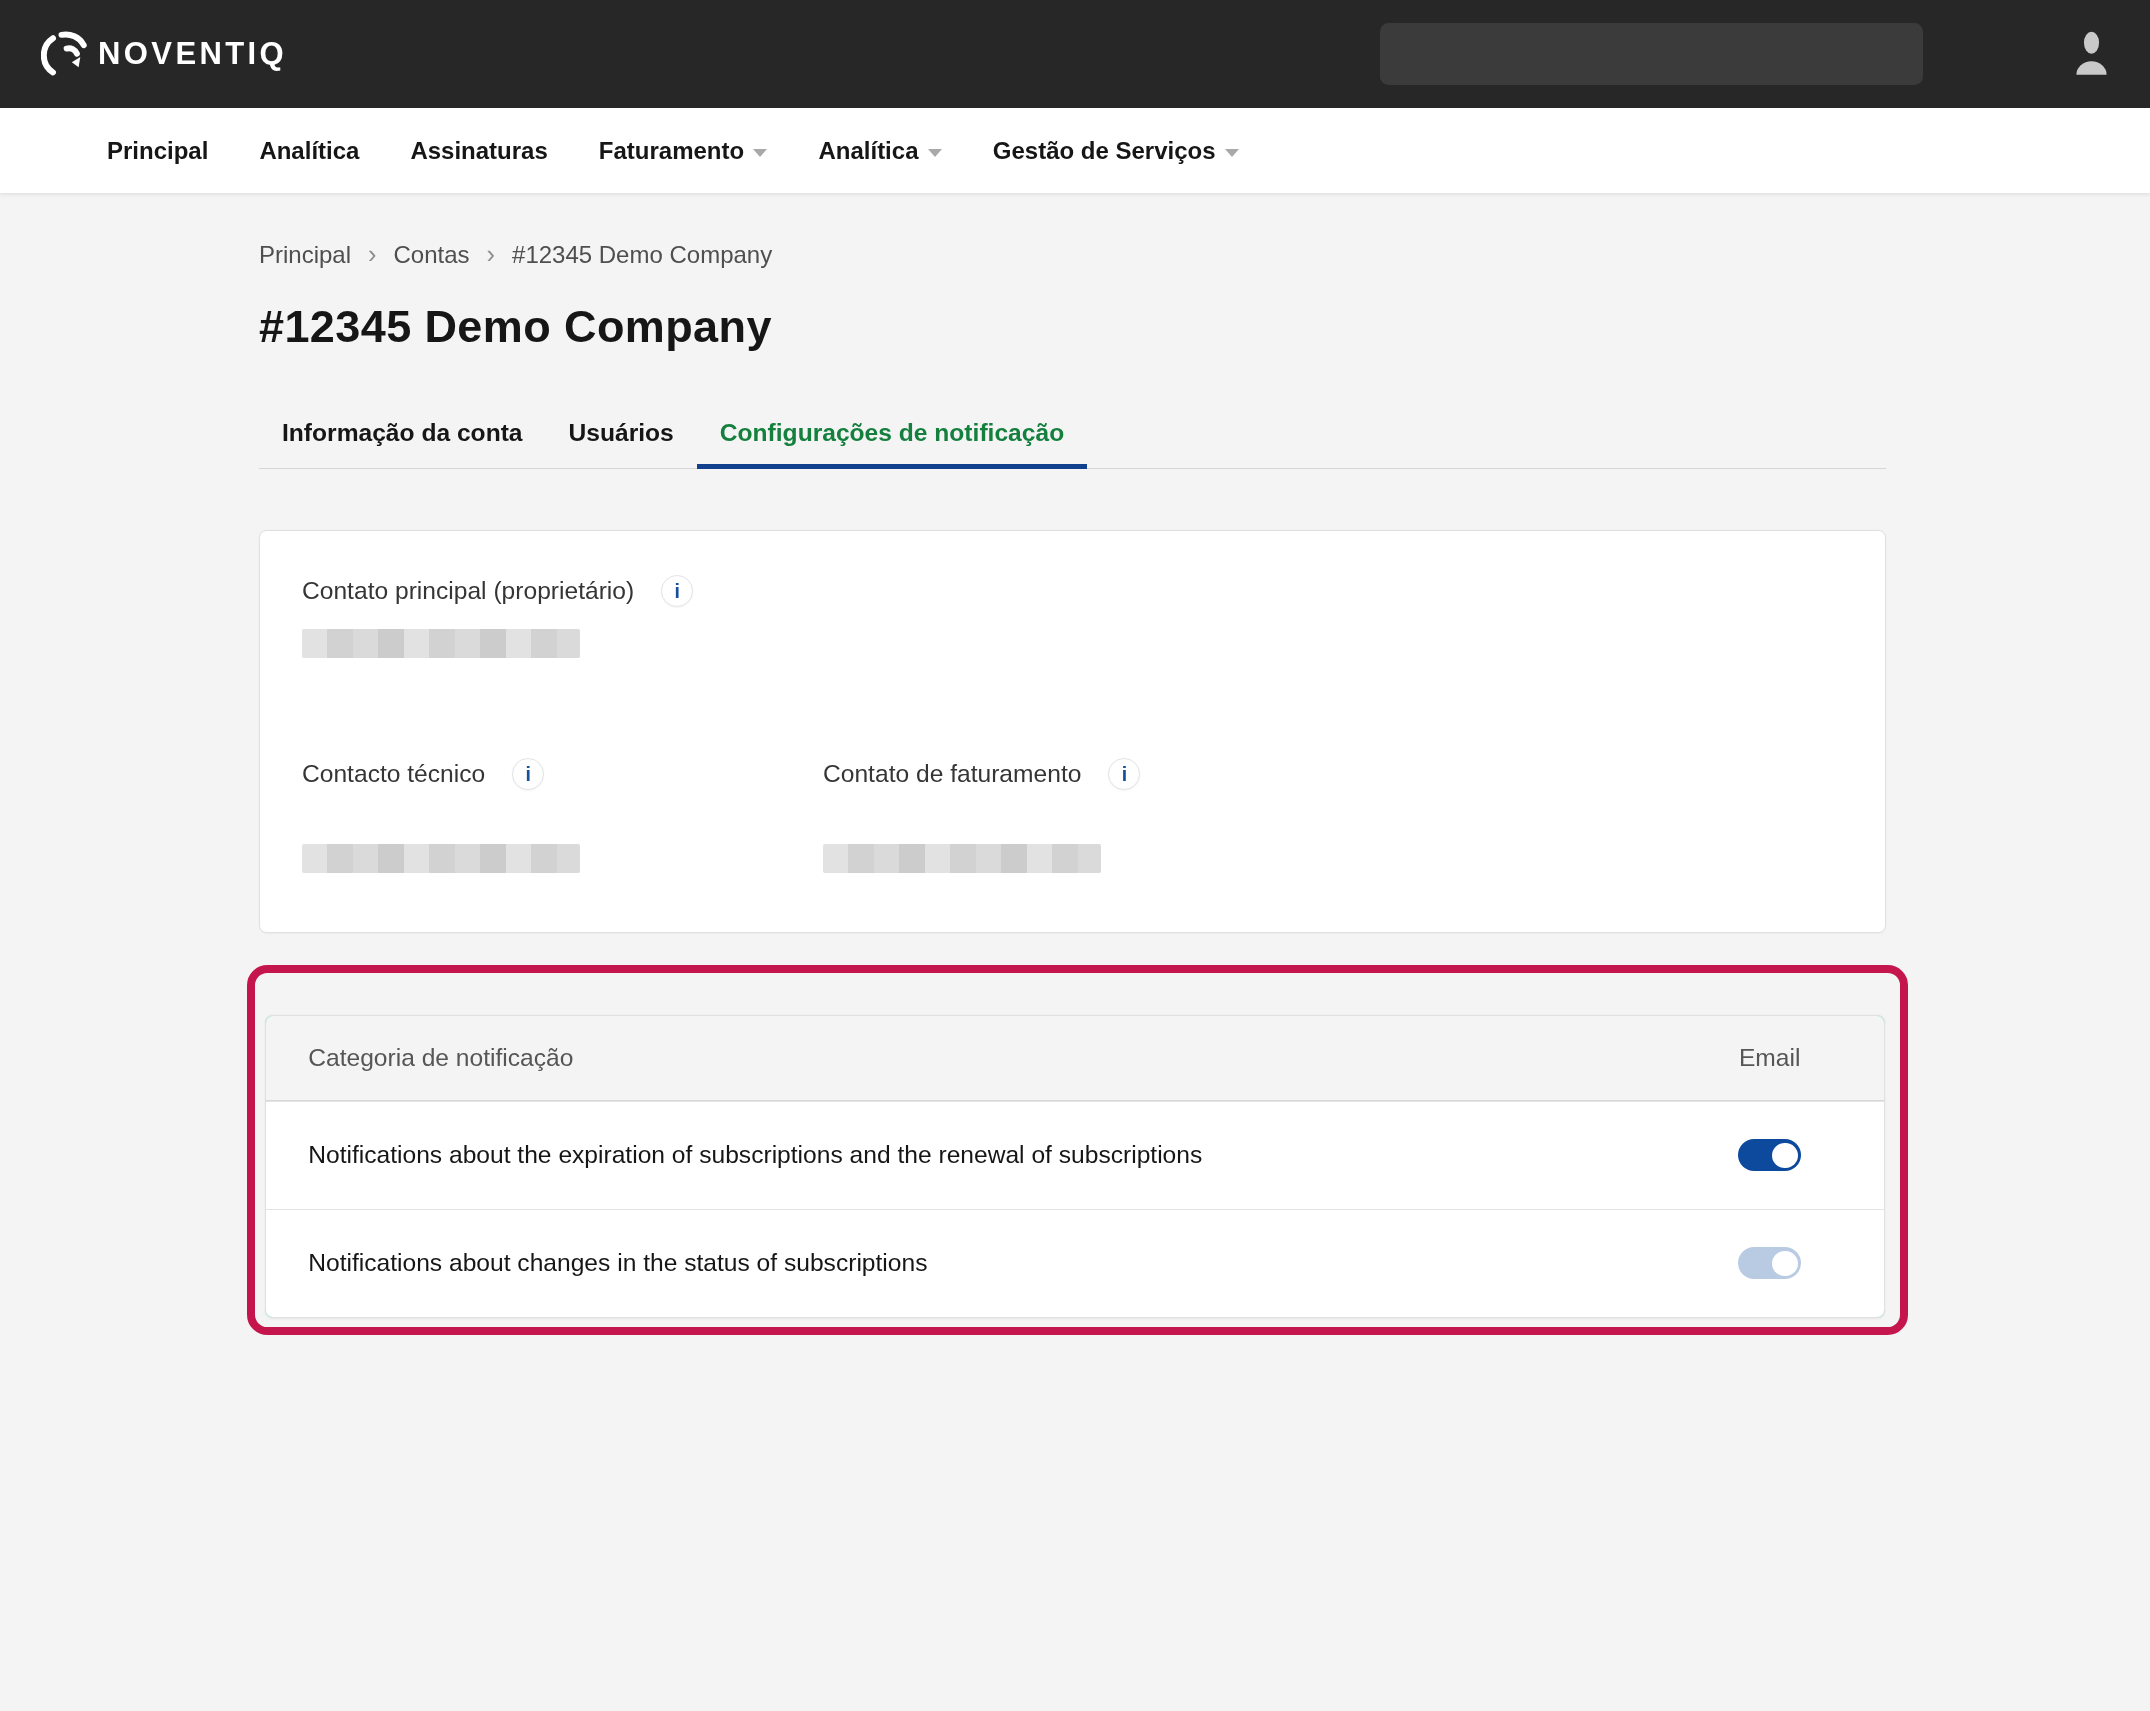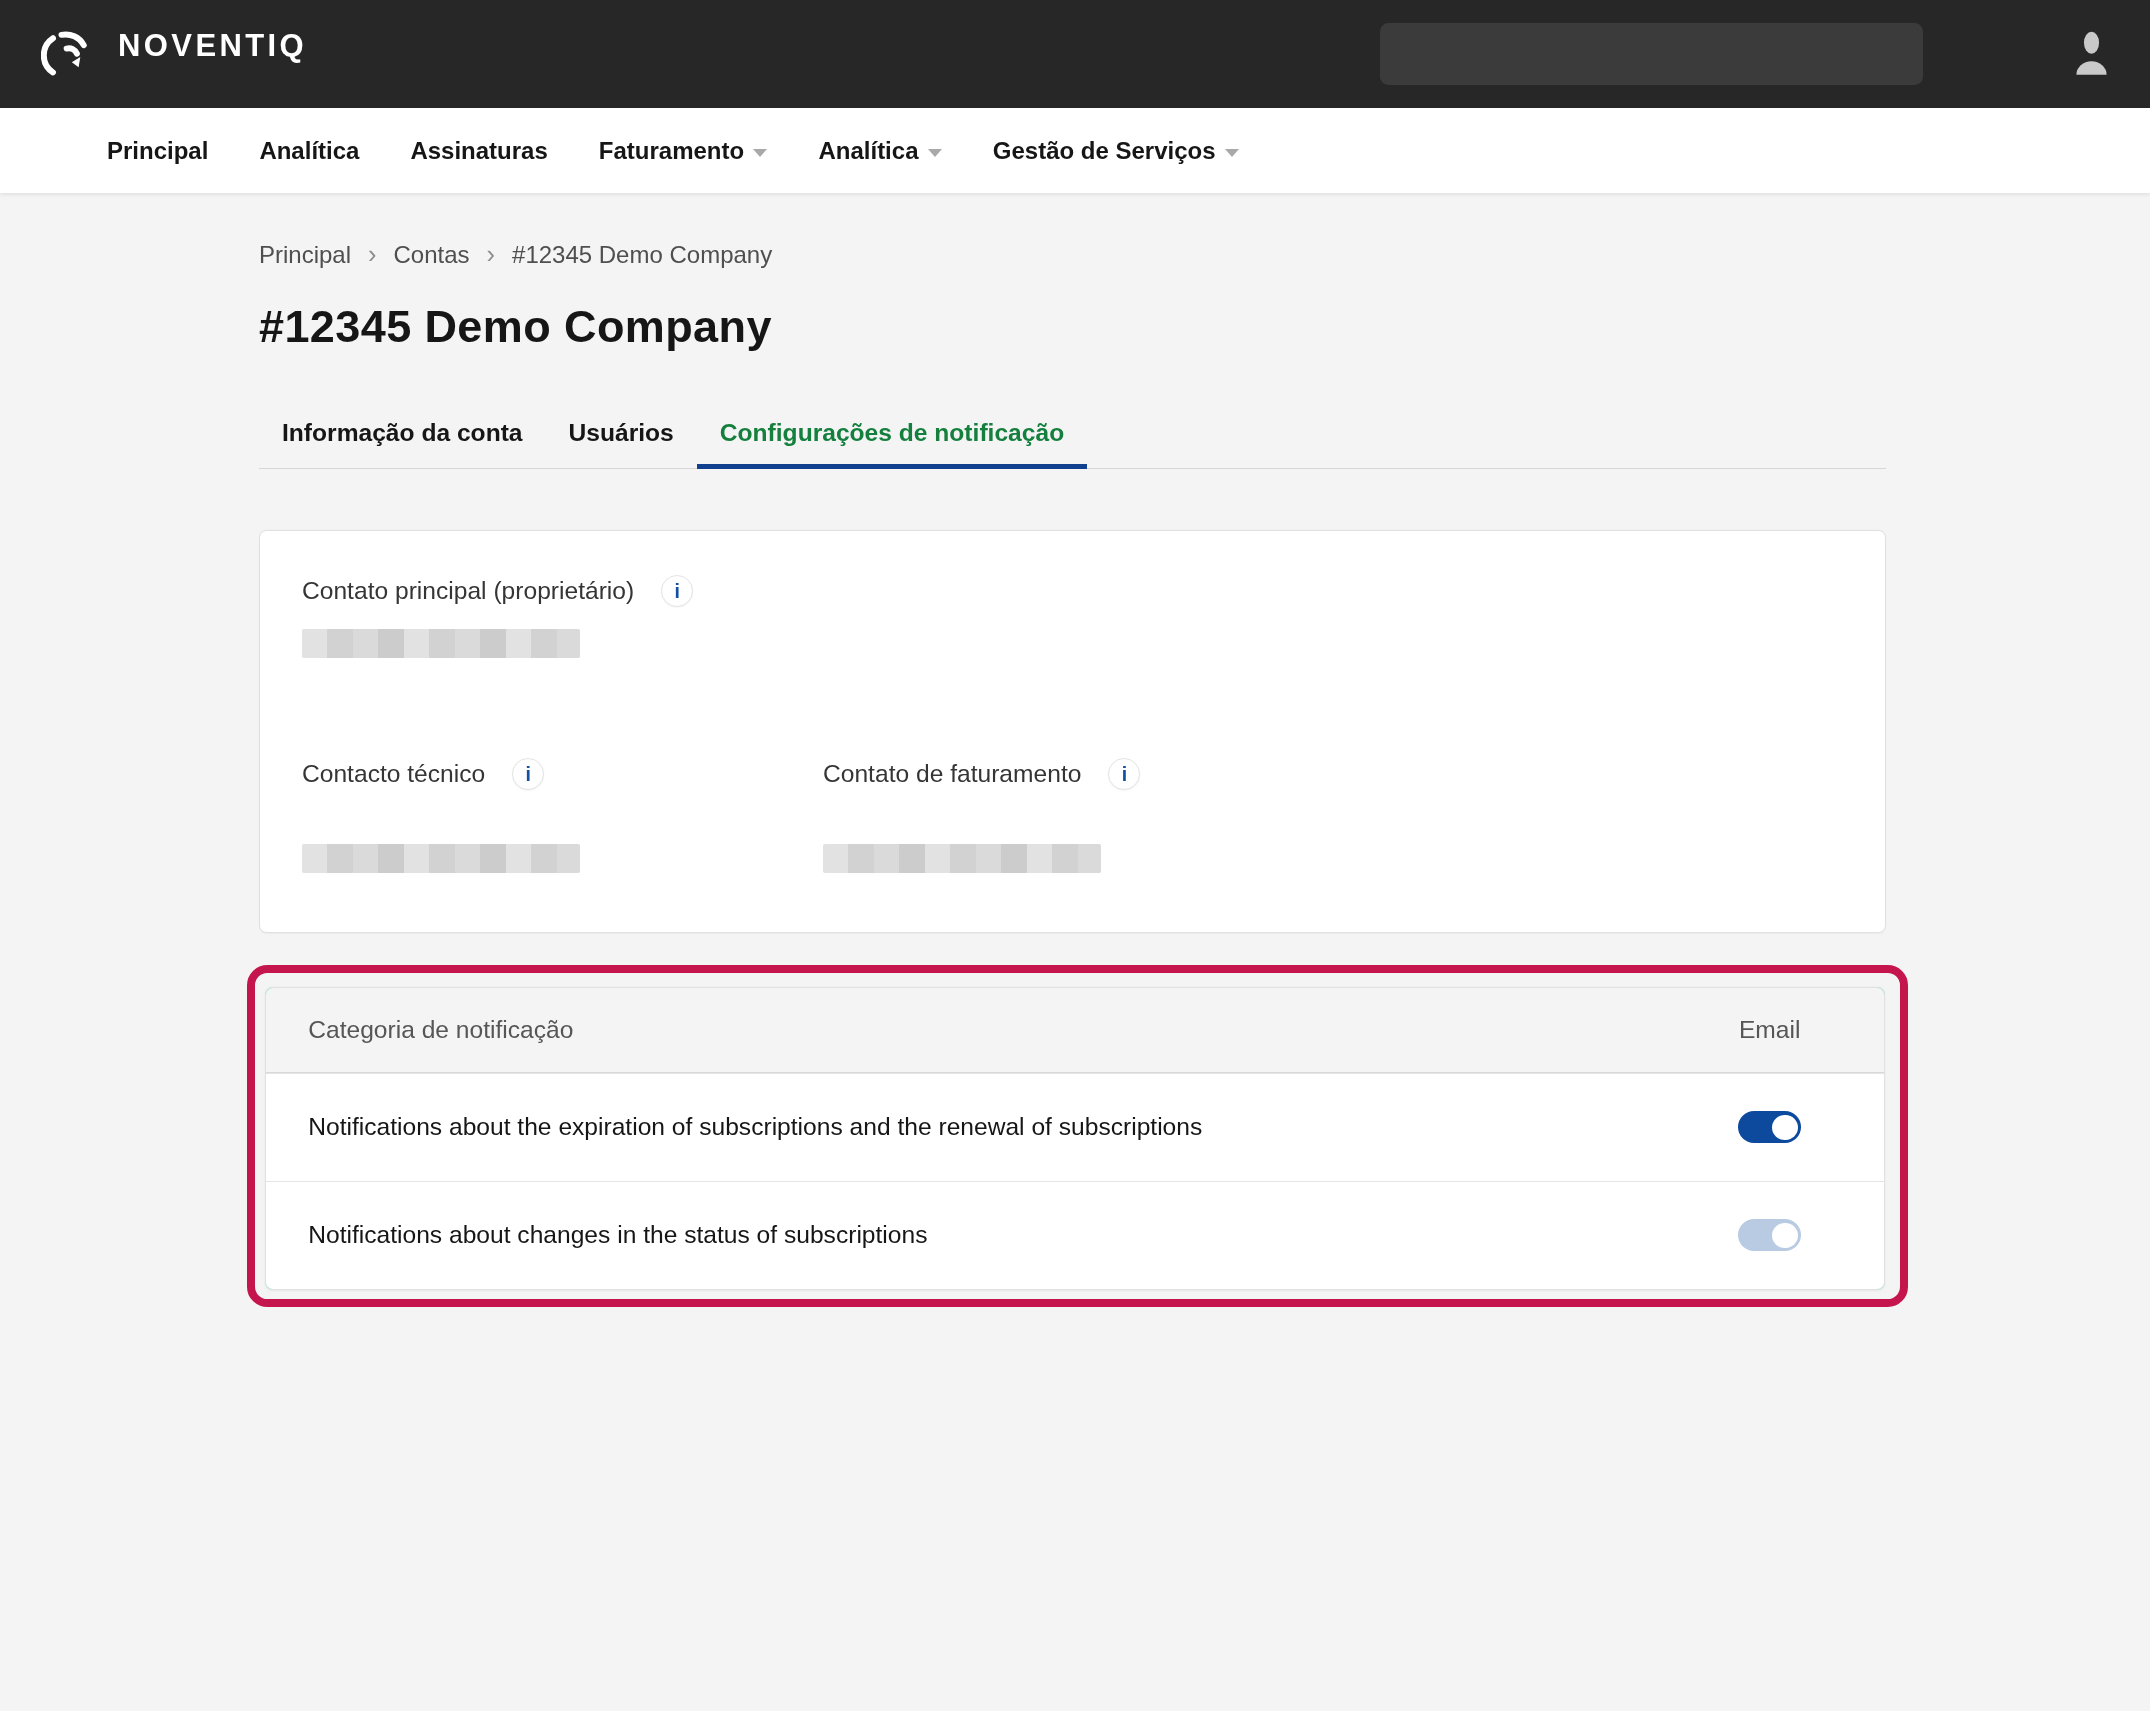--- a/index.html
+++ b/index.html
@@ -10,21 +10,21 @@
     color:#161616;
     overflow:hidden;
   }
 
   
   .topbar {
     height:108px; background:#272727;
     display:flex; align-items:center;
     padding:0 39px 0 41px;
   }
-  .brand { display:flex; align-items:flex-start; gap:24px; }
+  .brand { display:flex; align-items:center; gap:4px; }
   .brand-word {
     color:#ffffff; font-size:31px; font-weight:bold;
     letter-spacing:3.4px;
   }
   .search-box {
     margin-left:auto; margin-right:149px;
     width:543px; height:62px;
     background:#3b3b3b; border-radius:8.5px;
     border:none;
   }
@@ -112,21 +112,21 @@
   .contact-col1 { width:521px; }
 
   
   .annotation-box {
     margin:32px 0 0 -12px; width:1661px;
     border:8.5px solid #c4164d; border-radius:20.3px;
     padding:13.6px 15.3px 9.3px 10.2px;
   }
   .notif-card {
     background:#5eead4; border:0.8px solid #e0e0e0; border-radius:7.6px;
-    overflow:hidden; box-shadow:0 0.8px 2.5px rgba(0,0,0,0.06);
+    overflow:hidden; box-shadow:0 0.8px 2.5px rgba(0,0,0,0.06);margin-top:28px;
   }
   .notif-header {
     height:85px; background:#f4f4f4;
     display:flex; align-items:center; justify-content:space-between;
     padding:0 42px; border-bottom:1.7px solid #d8d8d8;
     font-size:24.6px; color:#565656;
   }
   .notif-header .email-col { width:144px; text-align:center; }
   .notif-row {
     height:108px; display:flex; align-items:center; justify-content:space-between;

